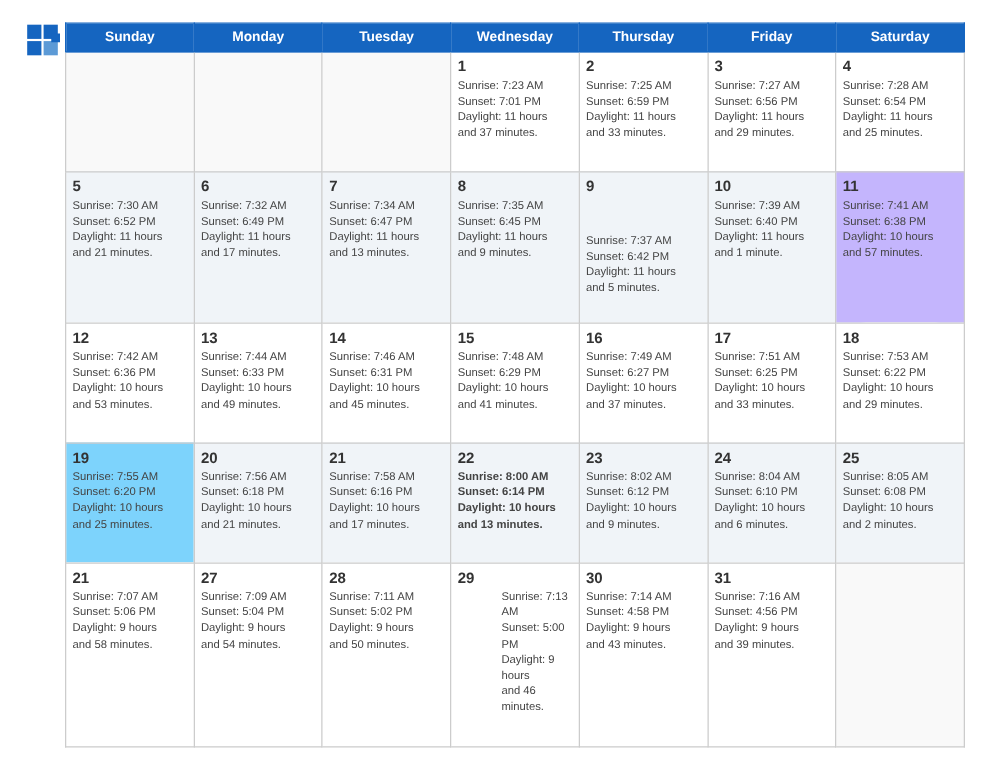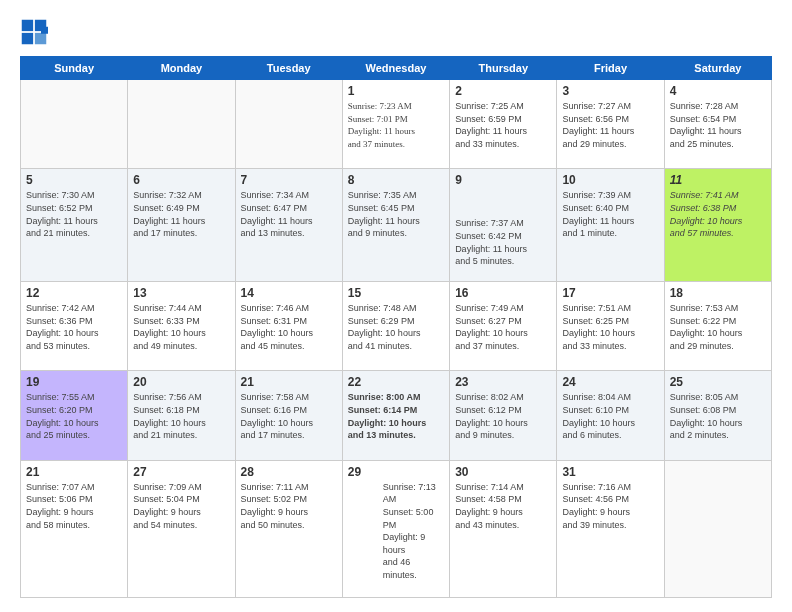--- a/index.html
+++ b/index.html
@@ -8,21 +8,21 @@
       height: 612px;
       font-family: Arial, sans-serif;
       background: #fff;
       overflow: hidden;
     }
     .page {
       width: 792px;
       height: 612px;
       padding: 18px 20px 14px 20px;
       display: flex;
-      flex-direction: column;
+      flex-direction: row;
     }
     .header {
       display: flex;
       justify-content: space-between;
       align-items: flex-start;
       margin-bottom: 10px;
     }
     .logo {
       display: flex;
       align-items: center;
@@ -127,21 +127,21 @@
           <th>Saturday</th>
         </tr>
     </thead>
     <tbody id="calendar-body">
     <tr>
           <td class="empty"></td>
           <td class="empty"></td>
           <td class="empty"></td>
           <td style="background: rgb(255, 255, 255);">
             <div class="day-num">1</div>
-            <div class="day-info" style="white-space: pre-line; font-family: Liberation Serif, serif;">Sunrise: 7:23 AM
+            <div class="day-info" style="white-space: pre-line;">Sunrise: 7:23 AM
 Sunset: 7:01 PM
 Daylight: 11 hours
 and 37 minutes.</div>
           </td>
           <td style="background: rgb(255, 255, 255);">
             <div class="day-num">2</div>
             <div class="day-info" style="white-space: pre-line;">Sunrise: 7:25 AM
 Sunset: 6:59 PM
 Daylight: 11 hours
 and 33 minutes.</div>
@@ -197,21 +197,21 @@
 Daylight: 11 hours
 and 5 minutes.</div>
           </td>
           <td style="background: rgb(240, 244, 248);">
             <div class="day-num">10</div>
             <div class="day-info" style="white-space: pre-line;">Sunrise: 7:39 AM
 Sunset: 6:40 PM
 Daylight: 11 hours
 and 1 minute.</div>
           </td>
-          <td style="background: #bef264; font-style: italic;">
+          <td style="background: #c4b5fd;">
             <div class="day-num">11</div>
             <div class="day-info" style="white-space: pre-line;">Sunrise: 7:41 AM
 Sunset: 6:38 PM
 Daylight: 10 hours
 and 57 minutes.</div>
           </td>
         </tr>
         <tr>
           <td style="background: rgb(255, 255, 255);">
             <div class="day-num">12</div>
@@ -257,21 +257,21 @@
           </td>
           <td style="background: rgb(255, 255, 255); border-radius: 24px;">
             <div class="day-num">18</div>
             <div class="day-info" style="white-space: pre-line;">Sunrise: 7:53 AM
 Sunset: 6:22 PM
 Daylight: 10 hours
 and 29 minutes.</div>
           </td>
         </tr>
         <tr>
-          <td style="background: #c4b5fd;">
+          <td style="background: #7dd3fc;">
             <div class="day-num">19</div>
             <div class="day-info" style="white-space: pre-line;">Sunrise: 7:55 AM
 Sunset: 6:20 PM
 Daylight: 10 hours
 and 25 minutes.</div>
           </td>
           <td style="background: rgb(240, 244, 248);">
             <div class="day-num">20</div>
             <div class="day-info" style="white-space: pre-line;">Sunrise: 7:56 AM
 Sunset: 6:18 PM

